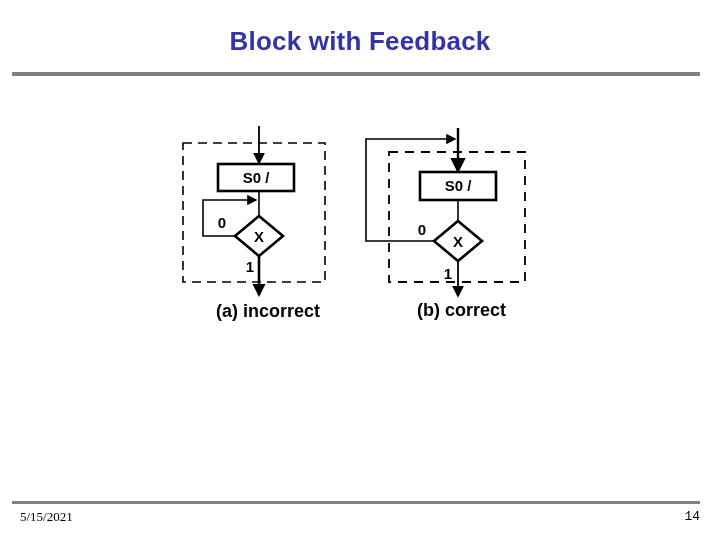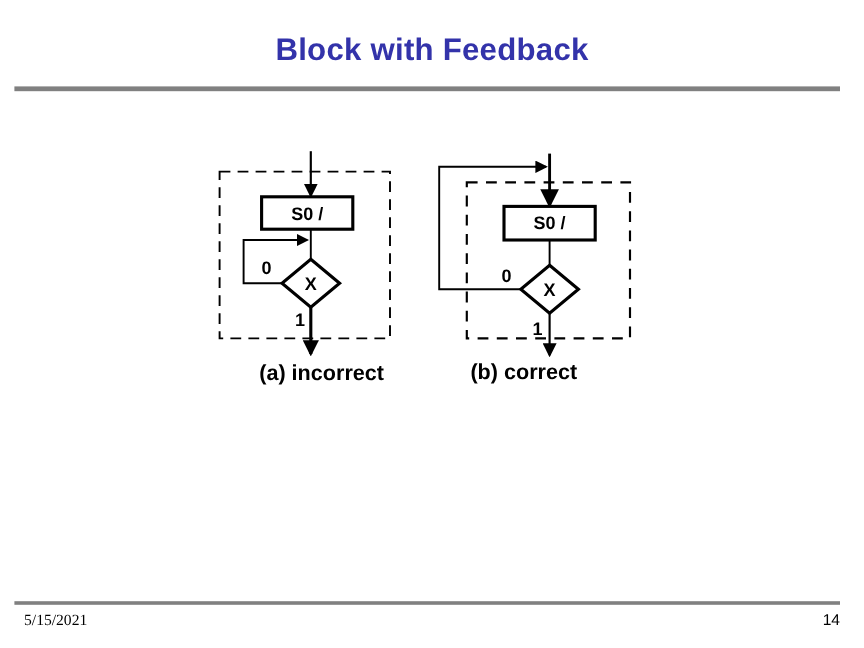--- a/index.html
+++ b/index.html
@@ -26,35 +26,35 @@
     position:absolute;left:12px;top:501px;width:688px;height:3px;
     background:#808080;
   }
   .footer-date{
     position:absolute;left:20px;top:509px;
     font-family:"Liberation Serif", serif;
     font-size:13px;color:#000000;white-space:nowrap;
   }
   .footer-page{
     position:absolute;right:20px;top:509px;
-    font-family:Liberation Sans, sans-serif;
+    font-family:Liberation Mono, monospace;
     font-size:13px;color:#000000;white-space:nowrap;
   }
 
   .figure{position:absolute;left:0;top:0;width:720px;height:540px;pointer-events:none;}
   .figure svg{display:block;}
 
   .caption{
     position:absolute;
     font-family:"Liberation Sans", sans-serif;
     font-size:18px;font-weight:bold;color:#000000;
     white-space:nowrap;
   }
   .cap-a{left:216px;top:301px;}
-  .cap-b{left:392px;top:300px;}
+  .cap-b{left:417px;top:300px;}
 </style>
 </head>
 <body>
 
 <div id="slide">
 
   <div class="title">Block with Feedback</div>
 
   <div class="rule-top"></div>
 

